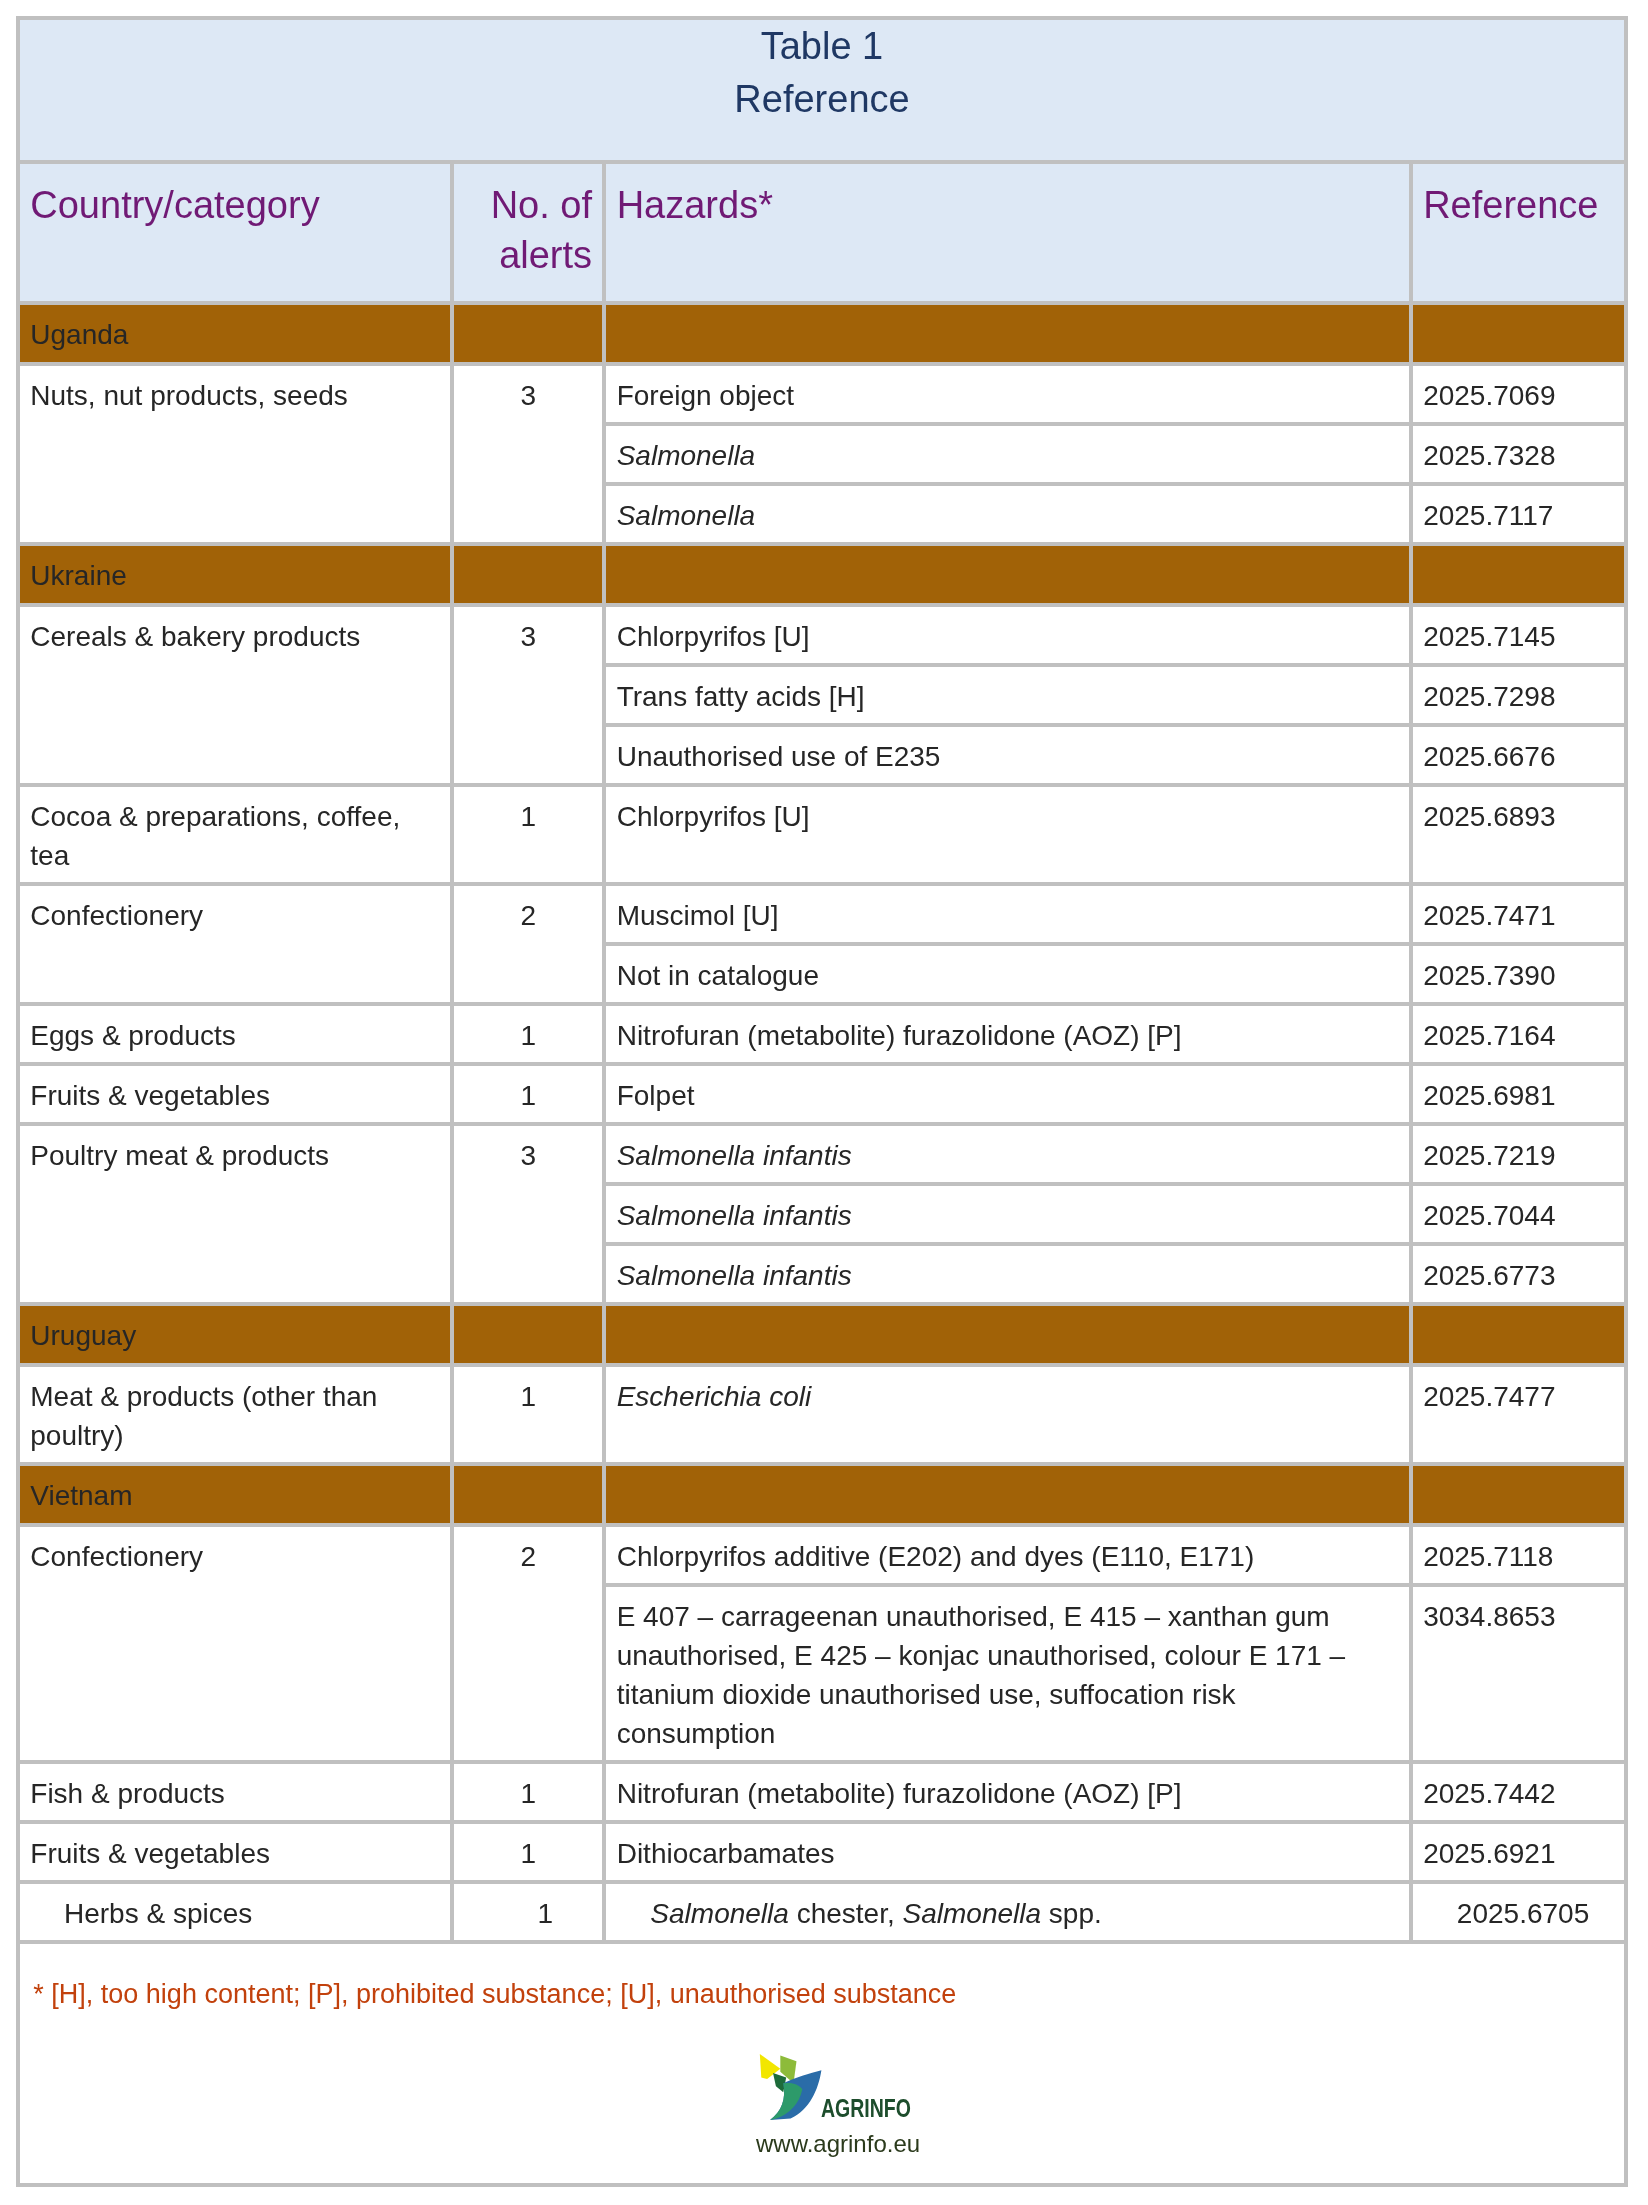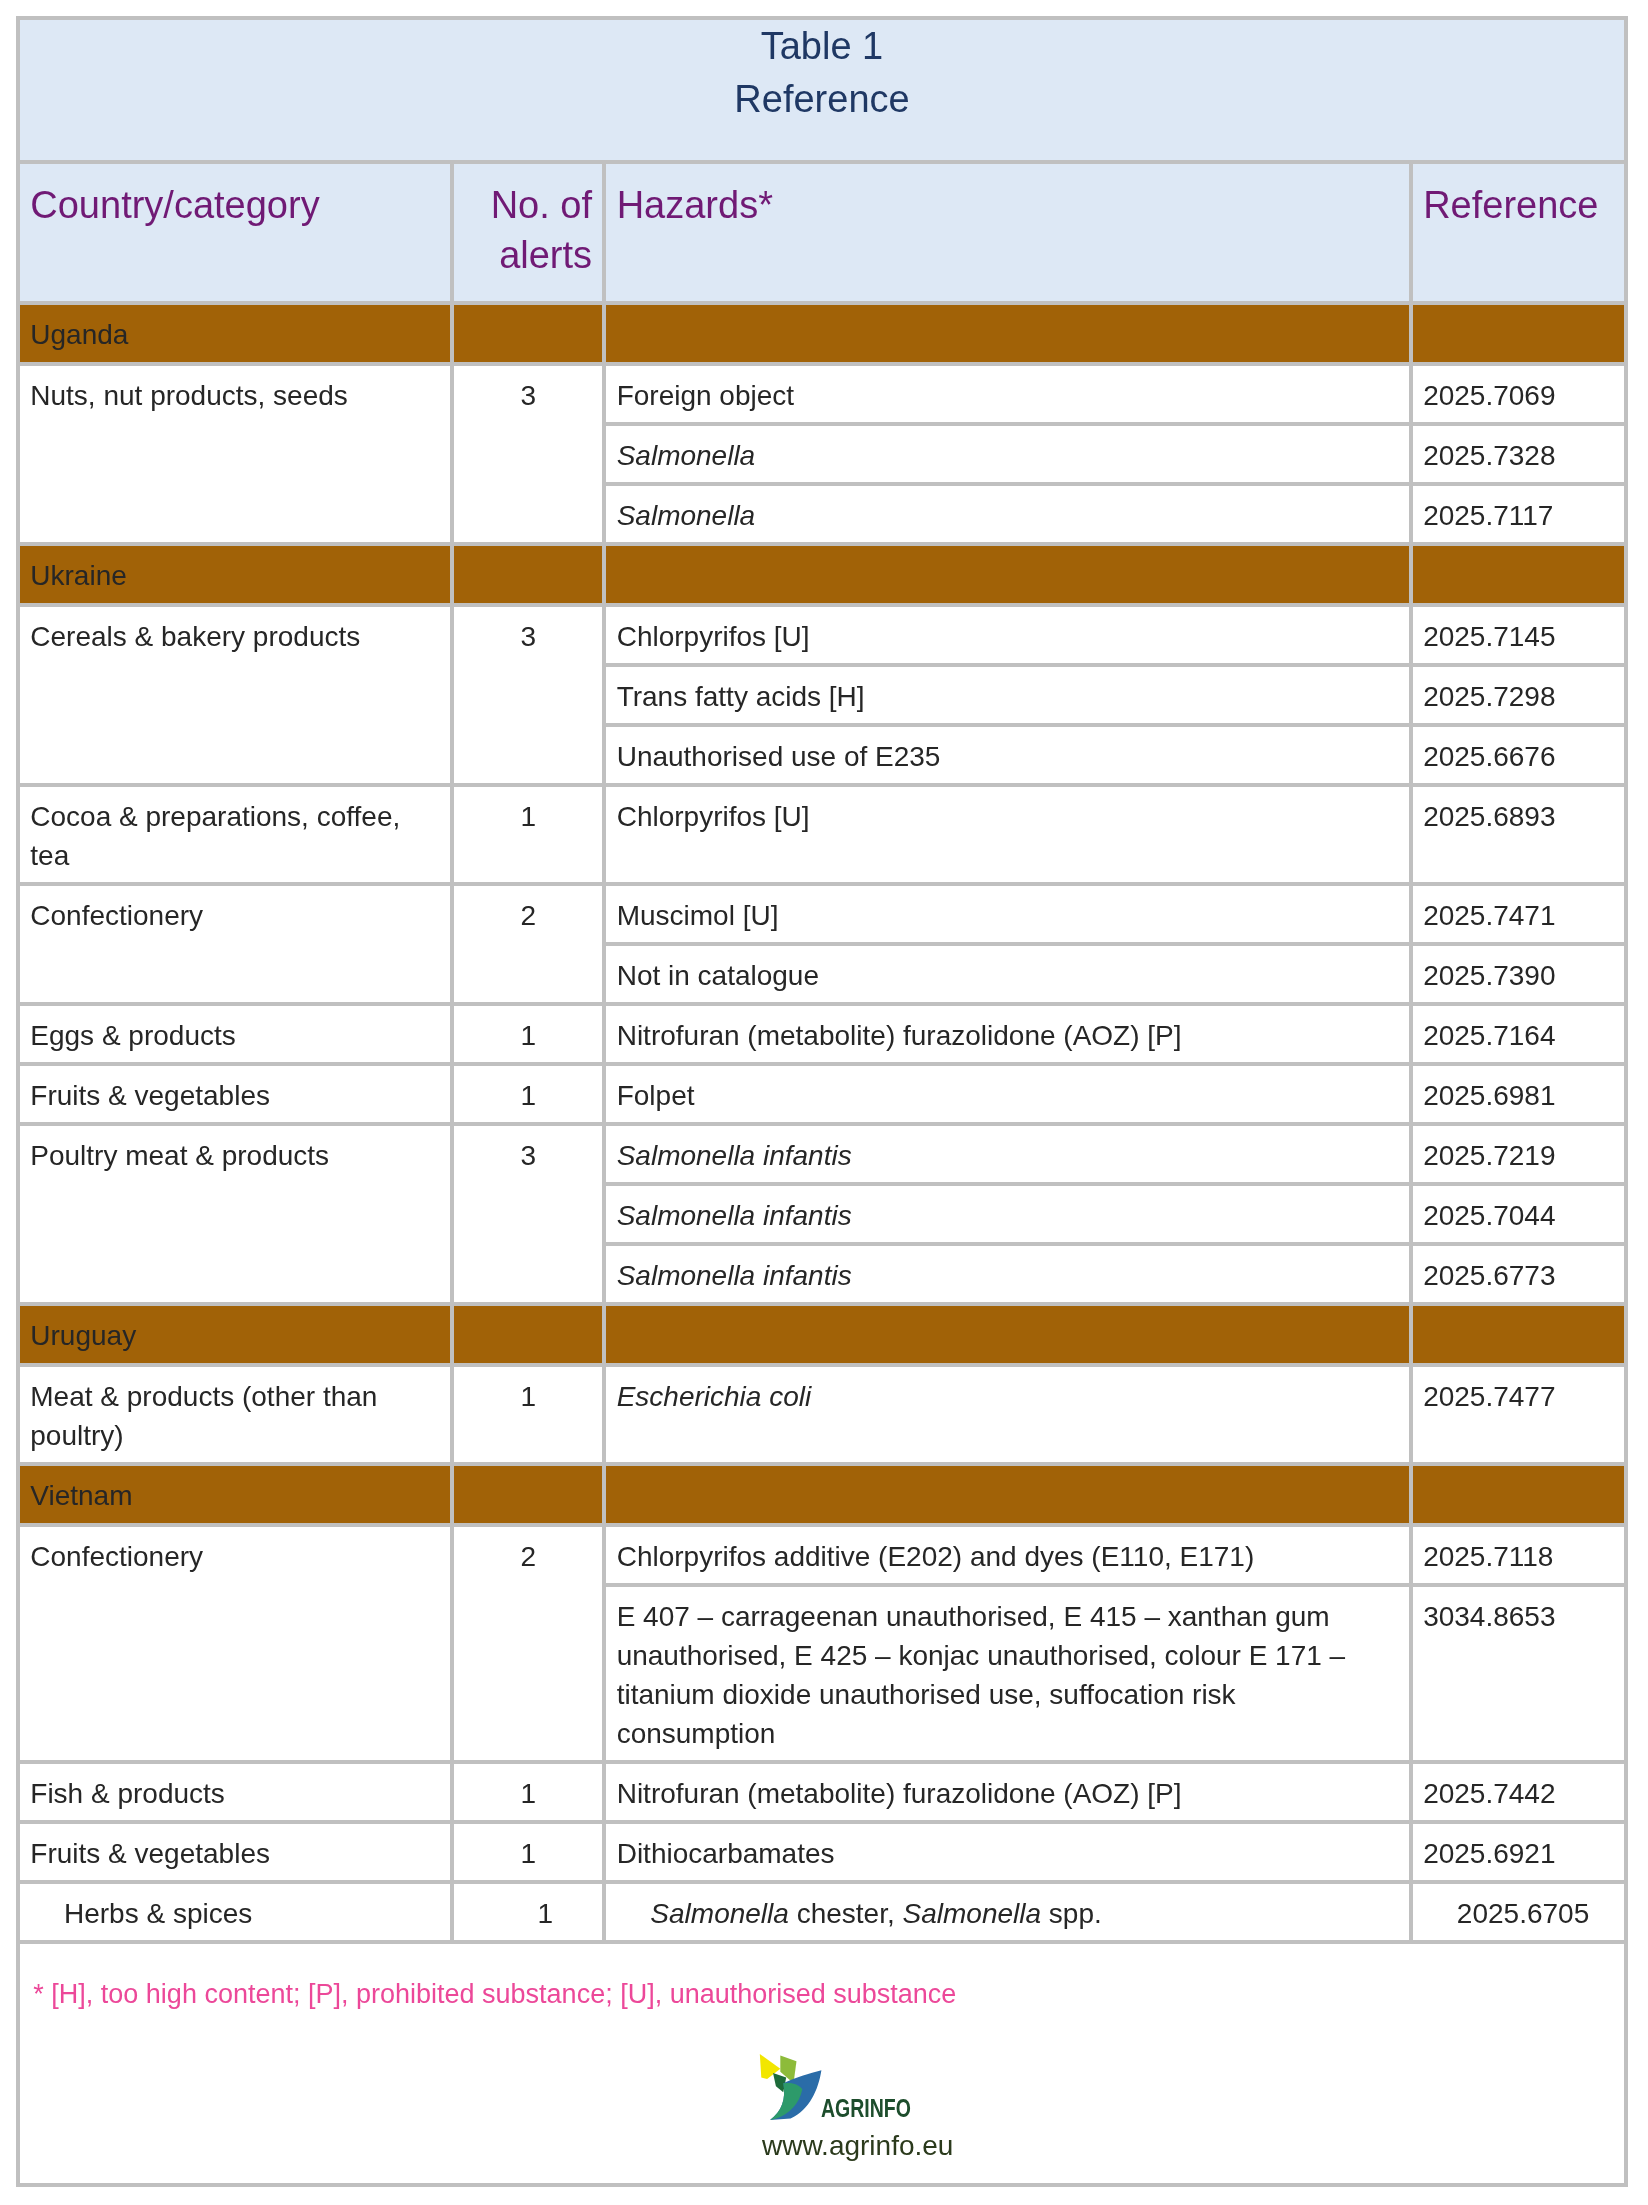--- a/index.html
+++ b/index.html
@@ -85,21 +85,21 @@
     position: absolute;
     left: 0;
     right: 0;
     bottom: 0;
     height: 225px;
   }
   .footnote {
     position: absolute;
     left: 13.3px;
     top: 17.7px;
-    color: #ec4899;
+    color: #c2410c;
     font-size: 27px;
     line-height: 37px;
   }
   .logo {
     position: absolute;
     left: 724px;
     top: 90px;
     width: 184px;
     height: 118px;
   }
@@ -116,23 +116,23 @@
     top: 46px;
     font-size: 25px;
     font-weight: bold;
     color: #1d4d2c;
     letter-spacing: 0px;
     transform: scaleX(0.78);
     transform-origin: left top;
   }
   .logo-url {
     position: absolute;
-    left: 18px;
+    left: 12px;
     top: 82px;
-    font-size: 28px;
+    font-size: 24px;
     color: #2b3a1c;
   }
 </style>
 </head>
 <body>
 
 <div class="frame">
   <div class="title-block">
     <div>Table 1</div>
     <div>Reference</div>

